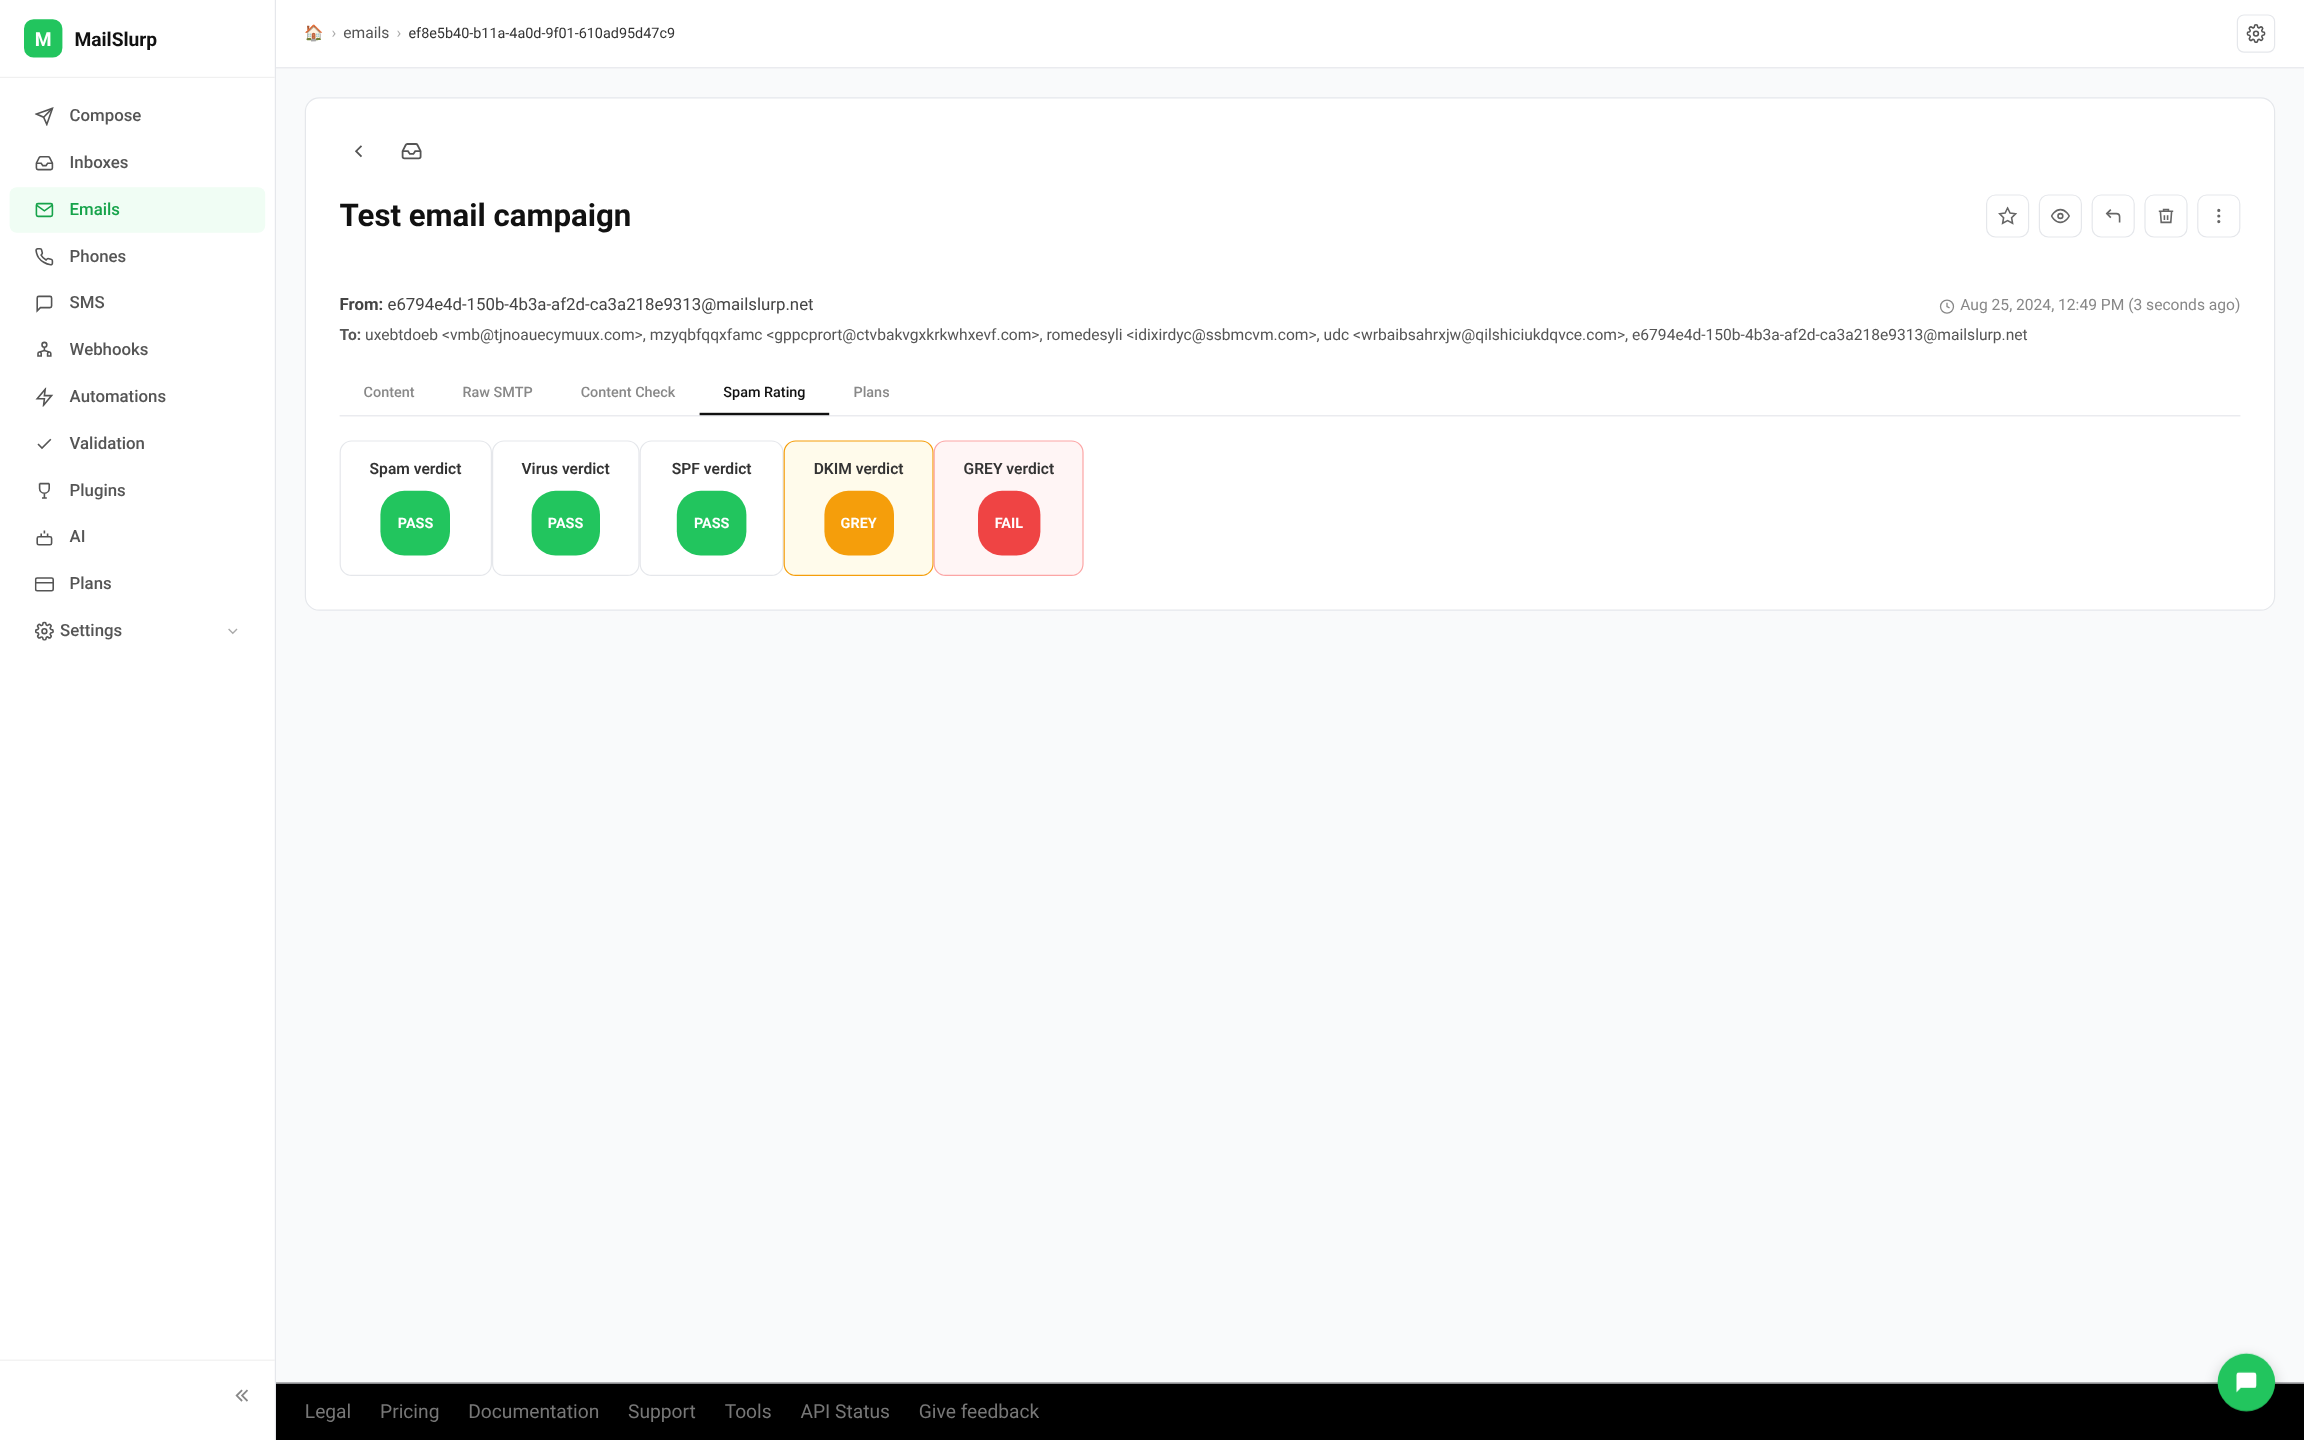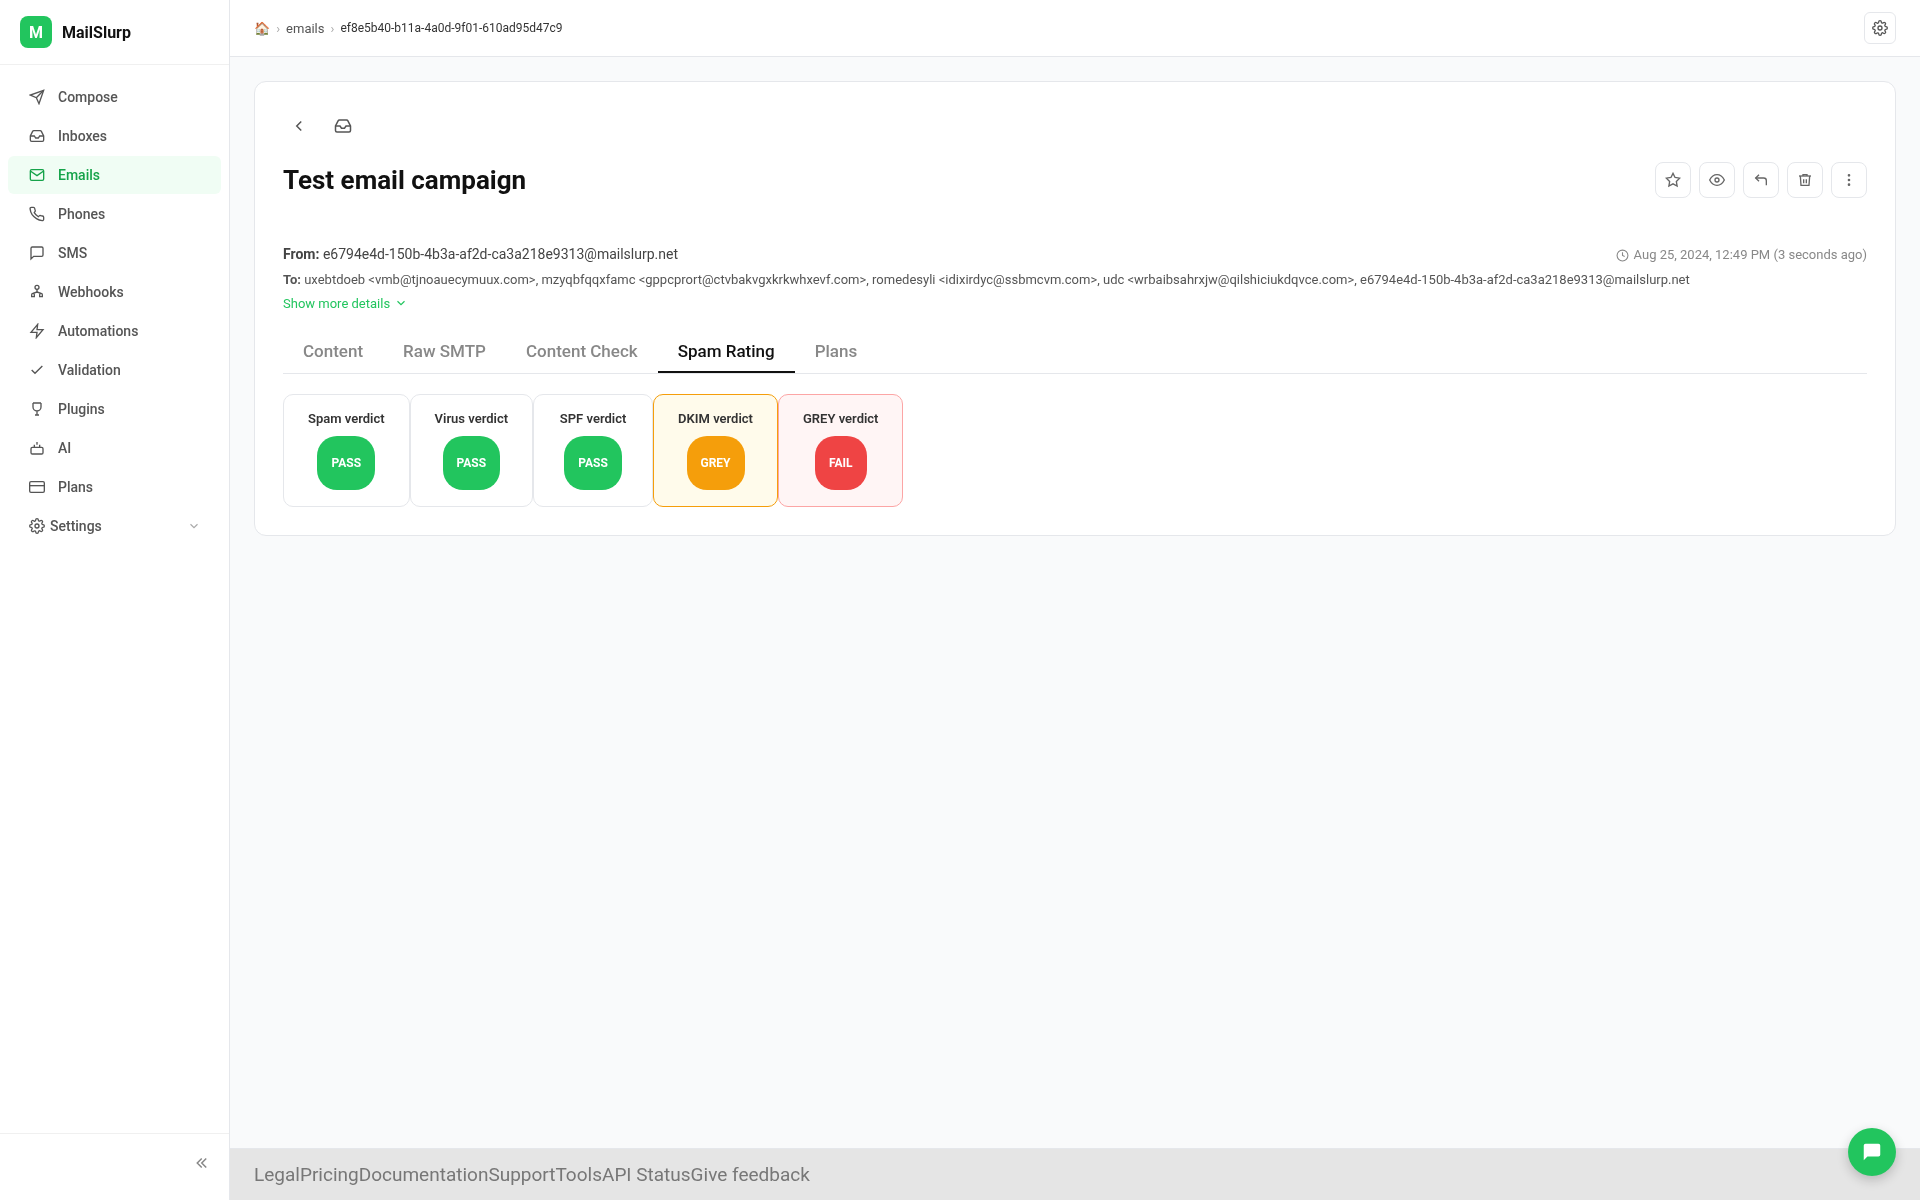--- a/index.html
+++ b/index.html
@@ -40,36 +40,36 @@
     .email-title-actions { display: flex; align-items: center; gap: 8px; }
     .action-btn { width: 36px; height: 36px; border: 1px solid #e5e7eb; border-radius: 8px; display: flex; align-items: center; justify-content: center; cursor: pointer; background: #fff; color: #666; font-size: 16px; }
 
     .email-from { color: #444; font-size: 14px; margin-bottom: 8px; display: flex; align-items: center; justify-content: space-between; margin-top: 48px; }
     .email-timestamp { display: flex; align-items: flex-end; gap: 5px; color: #888; font-size: 13px; }
     .email-to { color: #555; font-size: 13px; line-height: 1.5; margin-bottom: 6px; }
     .show-more { color: #22c55e; font-size: 13px; cursor: pointer; display: flex; align-items: center; gap: 4px; text-decoration: none; }
 
     
     .tabs { display: flex; gap: 0; border-bottom: 1px solid #e5e7eb; margin: 20px 0; }
-    .tab { padding: 10px 20px; font-size: 17px; color: #888; cursor: pointer; border-bottom: 2px solid transparent; font-weight: 500; }
+    .tab { padding: 10px 20px; font-size: 12px; color: #888; cursor: pointer; border-bottom: 2px solid transparent; font-weight: 500; }
     .tab.active { color: #111; border-bottom: 2px solid #111; }
 
     
     .verdicts { display: flex; flex-wrap: wrap; }
     .verdict-card { border: 1px solid #e5e7eb; border-radius: 10px; padding: 16px 24px; display: flex; flex-direction: column; align-items: center; gap: 10px; min-width: 120px; }
     .verdict-card.dkim { border-color: #f59e0b; background: #fffbeb; }
     .verdict-card.dmarc { border-color: #fca5a5; background: #fff5f5; }
     .verdict-label { font-size: 13px; font-weight: 600; color: #333; }
     .verdict-badge { padding: 20px 14px; border-radius: 20px; font-size: 12px; font-weight: 700; color: #fff; }
     .badge-pass { background: #22c55e; }
     .badge-grey { background: #f59e0b; }
     .badge-fail { background: #ef4444; }
 
     
-    .footer { background: #e5e5e5; border-top: 1px solid #e5e7eb; padding: 14px 24px; display: flex; font-size: 19px; color: #777; }
+    .footer { background: #000000; border-top: 1px solid #e5e7eb; padding: 14px 24px; display: flex; gap: 24px; font-size: 16px; color: #777; }
     .footer a { color: #777; text-decoration: none; }
 
     
     .chat-bubble { position: fixed; bottom: 24px; right: 24px; width: 48px; height: 48px; background: #22c55e; border-radius: 50%; display: flex; align-items: center; justify-content: center; cursor: pointer; color: white; font-size: 22px; box-shadow: 0 4px 12px rgba(0,0,0,0.2); }
 
     
     svg { display: block; }
 
     .settings-expand { display: flex; align-items: center; gap: 4px; }
     .chevron-down { margin-left: auto; color: #aaa; }
@@ -300,26 +300,20 @@
               <polyline points="12 6 12 12 16 14"></polyline>
             </svg>
           <span>Aug 25, 2024, 12:49 PM (3 seconds ago)</span>
         </div>
       </div>
 
       <div class="email-to">
         <strong>To:</strong> <span>uxebtdoeb &lt;vmb@tjnoauecymuux.com&gt;, mzyqbfqqxfamc &lt;gppcprort@ctvbakvgxkrkwhxevf.com&gt;, romedesyli &lt;idixirdyc@ssbmcvm.com&gt;, udc &lt;wrbaibsahrxjw@qilshiciukdqvce.com&gt;, e6794e4d-150b-4b3a-af2d-ca3a218e9313@mailslurp.net</span>
       </div>
 
-      <a class="show-more" href="#">
-        <span>Show more details</span>
-        <svg width="14" height="14" viewBox="0 0 24 24" fill="none" stroke="currentColor" stroke-width="2">
-            <polyline points="6 9 12 15 18 9"></polyline>
-          </svg>
-      </a>
 
       <div class="tabs">
         <div class="tab">Content</div>
         <div class="tab">Raw SMTP</div>
         <div class="tab">Content Check</div>
         <div class="tab active">Spam Rating</div>
         <div class="tab">Plans</div>
       </div>
 
       <div class="verdicts">

